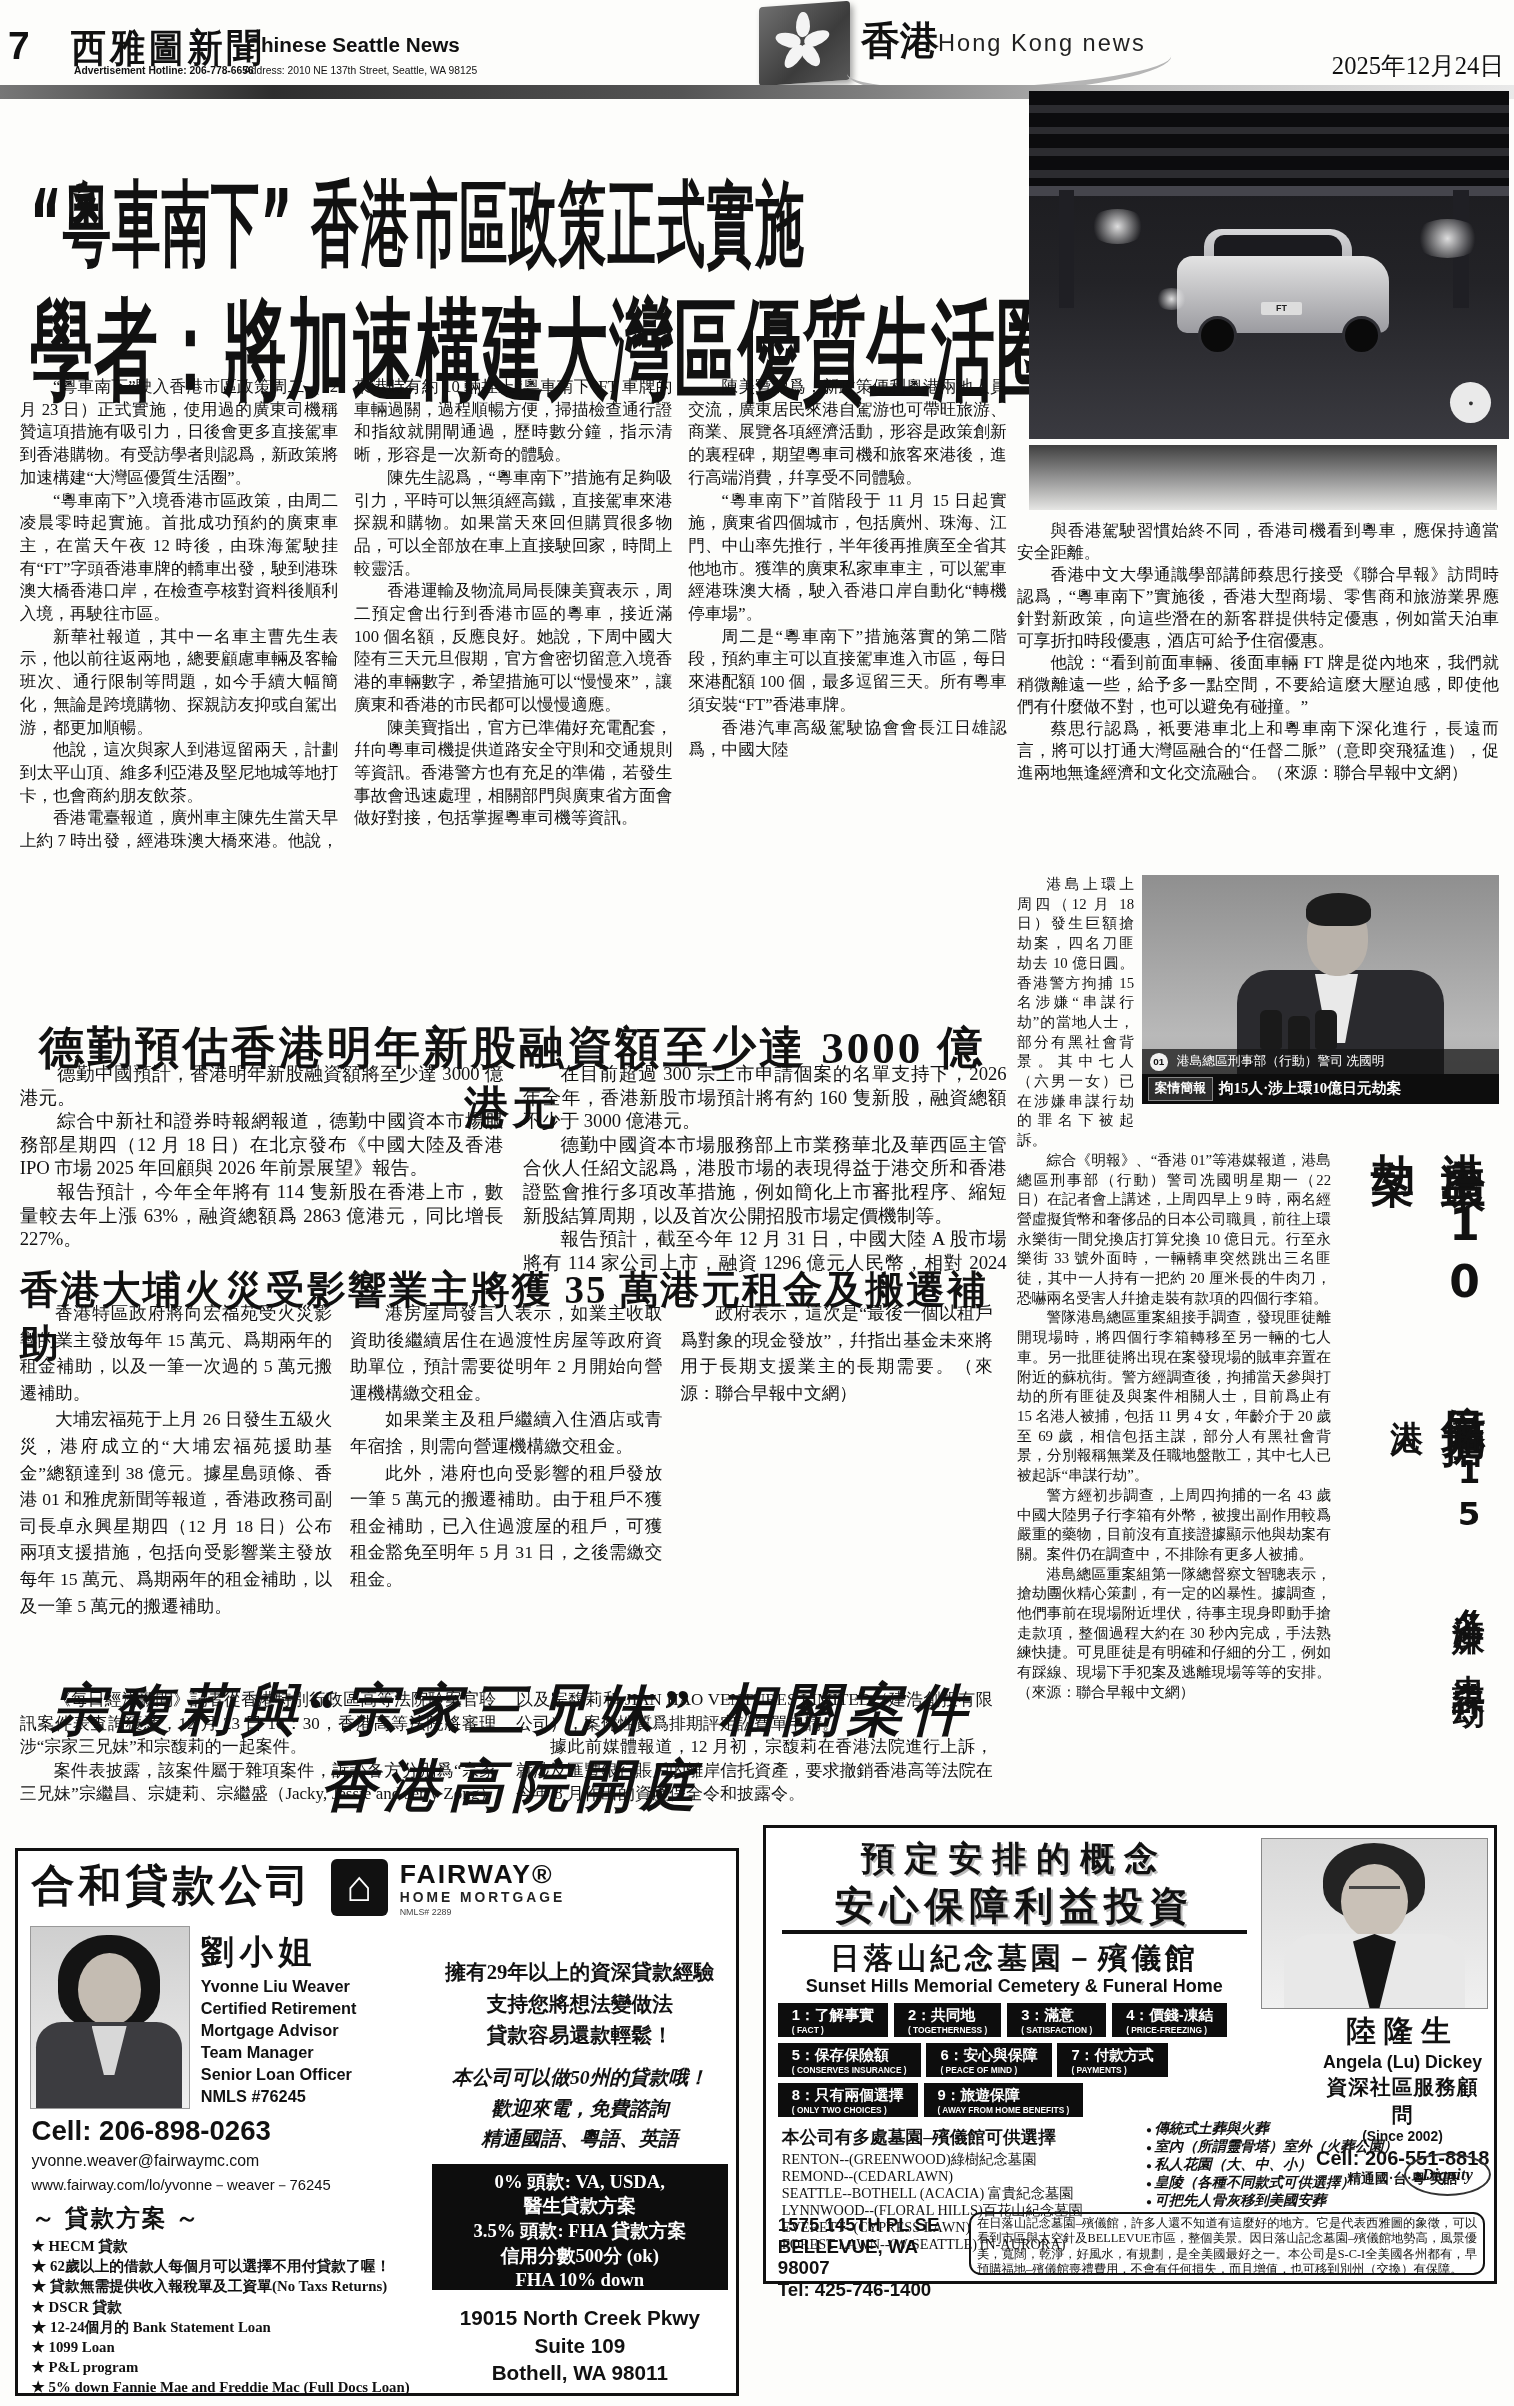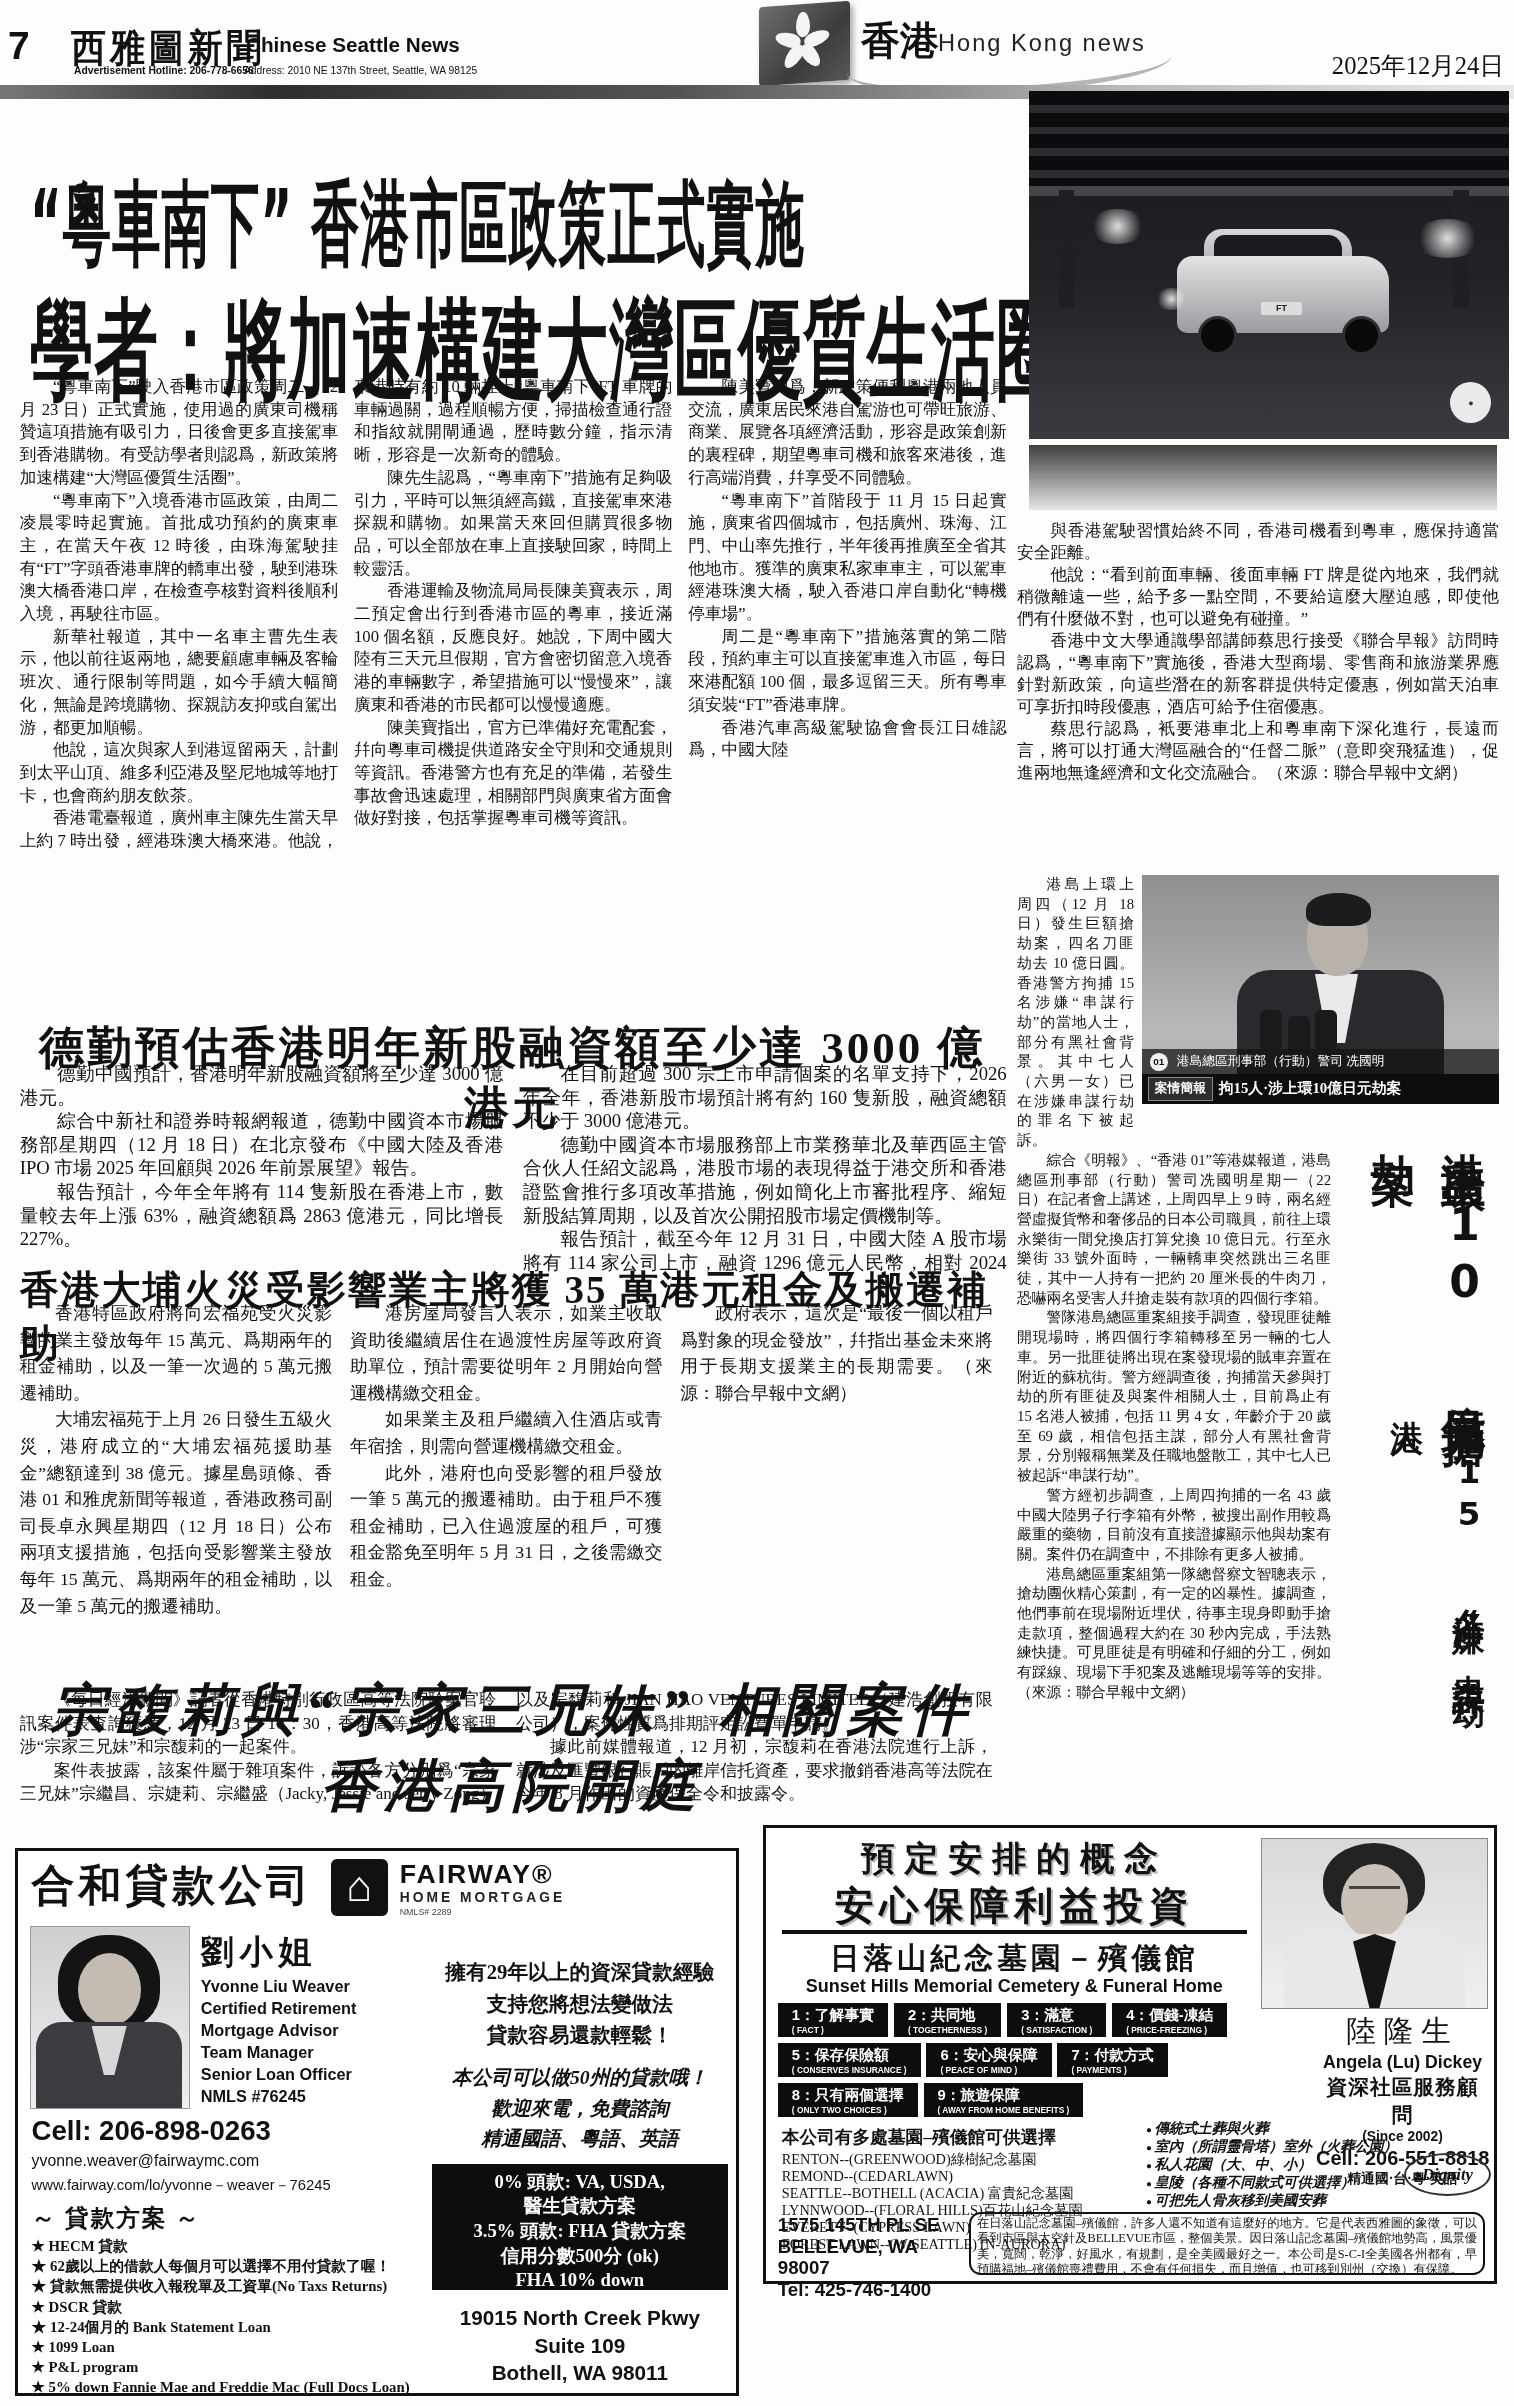--- a/index.html
+++ b/index.html
@@ -122,21 +122,21 @@
   .adr .locs{position:absolute;left:15.8px;top:323px;width:355px;font-size:14.3px;line-height:17px;}
   .adr .bullets{position:absolute;left:380px;top:292px;width:252px;font-size:14.3px;font-style:italic;font-weight:700;line-height:17px;}
   .adr .bullets p::before{content:"● ";font-size:9.9px;}
   .adr .aphoto{position:absolute;left:495px;top:9.9px;width:225px;height:169px;background:linear-gradient(#d9d9d9,#f0f0f0);overflow:hidden;border:1px solid #888;}
   .wr-hair{position:absolute;left:61px;top:3.9px;width:102px;height:77px;background:#232323;border-radius:50% 50% 42% 42%;}
   .wr-face{position:absolute;left:79px;top:25.6px;width:67px;height:75px;background:#c9c1b7;border-radius:50%;}
   .wr-glass{position:absolute;left:87px;top:47px;width:51px;height:13.8px;border-top:3px solid #444;}
   .wr-coat{position:absolute;left:21.7px;top:95px;width:181px;height:79px;background:#e8e8e8;border-radius:29.6px 29.6px 0 0;}
   .wr-scarf{position:absolute;left:91px;top:95px;width:43px;height:77px;background:#161616;clip-path:polygon(50% 0,100% 10%,60% 100%,40% 100%,0 10%);}
   .adr .agent{position:absolute;left:550px;top:183px;width:173px;text-align:center;}
-  .adr .ag-cn{font-size:29.6px;font-weight:400;letter-spacing:7.9px;}
+  .adr .ag-cn{font-size:29.6px;font-weight:700;letter-spacing:7.9px;}
   .adr .ag-en{font-size:17.7px;font-weight:700;}
   .adr .ag-role{font-size:20.7px;font-weight:900;letter-spacing:1px;}
   .adr .ag-since{font-size:13.8px;font-weight:700;}
   .adr .ag-cell{font-size:20px;font-weight:900;margin-top:3px;white-space:nowrap;}
   .adr .ag-lang{font-size:13.8px;font-weight:900;}
   .adr .dignity{position:absolute;left:638px;top:325px;width:83px;height:39px;border:2px solid #333;border-radius:50%;
         display:flex;align-items:center;justify-content:center;font-size:16.7px;font-style:italic;font-weight:700;}
   .adr .raddr{position:absolute;left:11.8px;top:386px;width:187px;font-size:18.7px;font-weight:900;line-height:21.7px;}
   .adr .bottom{position:absolute;left:203px;top:384px;width:516px;height:63px;border:2px solid #111;border-radius:11.8px;
         font-size:12.3px;line-height:15.3px;padding:2px 5.9px;box-sizing:border-box;text-align:justify;}
@@ -194,22 +194,22 @@
       <p class="para">陳先生認爲，“粵車南下”措施有足夠吸引力，平時可以無須經高鐵，直接駕車來港探親和購物。如果當天來回但購買很多物品，可以全部放在車上直接駛回家，時間上較靈活。</p>
       <p class="para">香港運輸及物流局局長陳美寶表示，周二預定會出行到香港市區的粵車，接近滿 100 個名額，反應良好。她說，下周中國大陸有三天元旦假期，官方會密切留意入境香港的車輛數字，希望措施可以“慢慢來”，讓廣東和香港的市民都可以慢慢適應。</p>
       <p class="para">陳美寶指出，官方已準備好充電配套，幷向粵車司機提供道路安全守則和交通規則等資訊。香港警方也有充足的準備，若發生事故會迅速處理，相關部門與廣東省方面會做好對接，包括掌握粵車司機等資訊。</p>
       <p class="para">陳美寶認爲，新政策便利粵港兩地人員交流，廣東居民來港自駕游也可帶旺旅游、商業、展覽各項經濟活動，形容是政策創新的裏程碑，期望粵車司機和旅客來港後，進行高端消費，幷享受不同體驗。</p>
       <p class="para">“粵車南下”首階段于 11 月 15 日起實施，廣東省四個城市，包括廣州、珠海、江門、中山率先推行，半年後再推廣至全省其他地市。獲準的廣東私家車車主，可以駕車經港珠澳大橋，駛入香港口岸自動化“轉機停車場”。</p>
       <p class="para">周二是“粵車南下”措施落實的第二階段，預約車主可以直接駕車進入市區，每日來港配額 100 個，最多逗留三天。所有粵車須安裝“FT”香港車牌。</p>
       <p class="para">香港汽車高級駕駛協會會長江日雄認爲，中國大陸</p>
     </div>
   <div class="abs a1body2 jt">
       <p class="para">與香港駕駛習慣始終不同，香港司機看到粵車，應保持適當安全距離。</p>
+      <p class="para">香港中文大學通識學部講師蔡思行接受《聯合早報》訪問時認爲，“粵車南下”實施後，香港大型商場、零售商和旅游業界應針對新政策，向這些潛在的新客群提供特定優惠，例如當天泊車可享折扣時段優惠，酒店可給予住宿優惠。</p>
       <p class="para">他說：“看到前面車輛、後面車輛 FT 牌是從內地來，我們就稍微離遠一些，給予多一點空間，不要給這麼大壓迫感，即使他們有什麼做不對，也可以避免有碰撞。”</p>
-      <p class="para">香港中文大學通識學部講師蔡思行接受《聯合早報》訪問時認爲，“粵車南下”實施後，香港大型商場、零售商和旅游業界應針對新政策，向這些潛在的新客群提供特定優惠，例如當天泊車可享折扣時段優惠，酒店可給予住宿優惠。</p>
       <p class="para">蔡思行認爲，衹要港車北上和粵車南下深化進行，長遠而言，將可以打通大灣區融合的“任督二脈”（意即突飛猛進），促進兩地無逢經濟和文化交流融合。（來源：聯合早報中文網）</p>
     </div>
 
   <h2 class="abs a2h">德勤預估香港明年新股融資額至少達 3000 億港元</h2>
   <div class="abs a2body jt">
       <p class="para">德勤中國預計，香港明年新股融資額將至少達 3000 億港元。</p>
       <p class="para">綜合中新社和證券時報網報道，德勤中國資本市場服務部星期四（12 月 18 日）在北京發布《中國大陸及香港 IPO 市場 2025 年回顧與 2026 年前景展望》報告。</p>
       <p class="para">報告預計，今年全年將有 114 隻新股在香港上市，數量較去年上漲 63%，融資總額爲 2863 億港元，同比增長 227%。</p>
       <p class="para">在目前超過 300 宗上市申請個案的名單支持下，2026 年全年，香港新股市場預計將有約 160 隻新股，融資總額不少于 3000 億港元。</p>
       <p class="para">德勤中國資本市場服務部上市業務華北及華西區主管合伙人任紹文認爲，港股市場的表現得益于港交所和香港證監會推行多項改革措施，例如簡化上市審批程序、縮短新股結算周期，以及首次公開招股市場定價機制等。</p>

